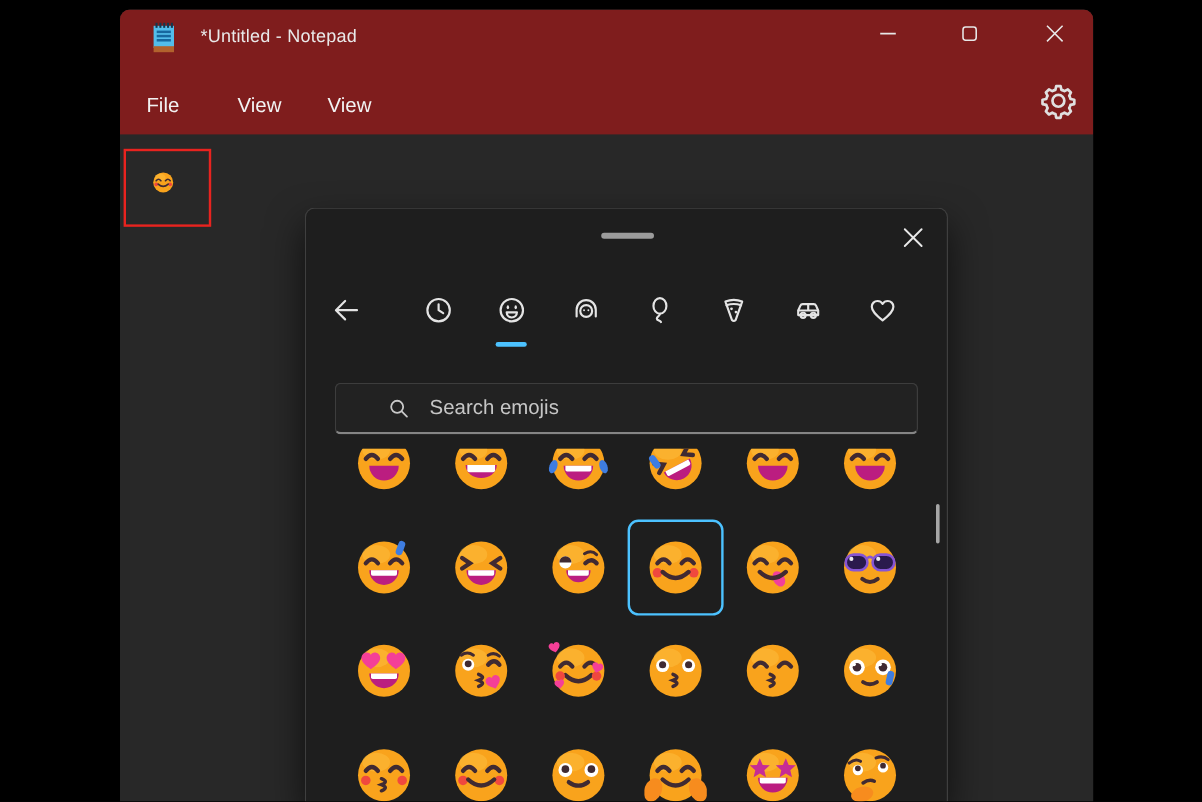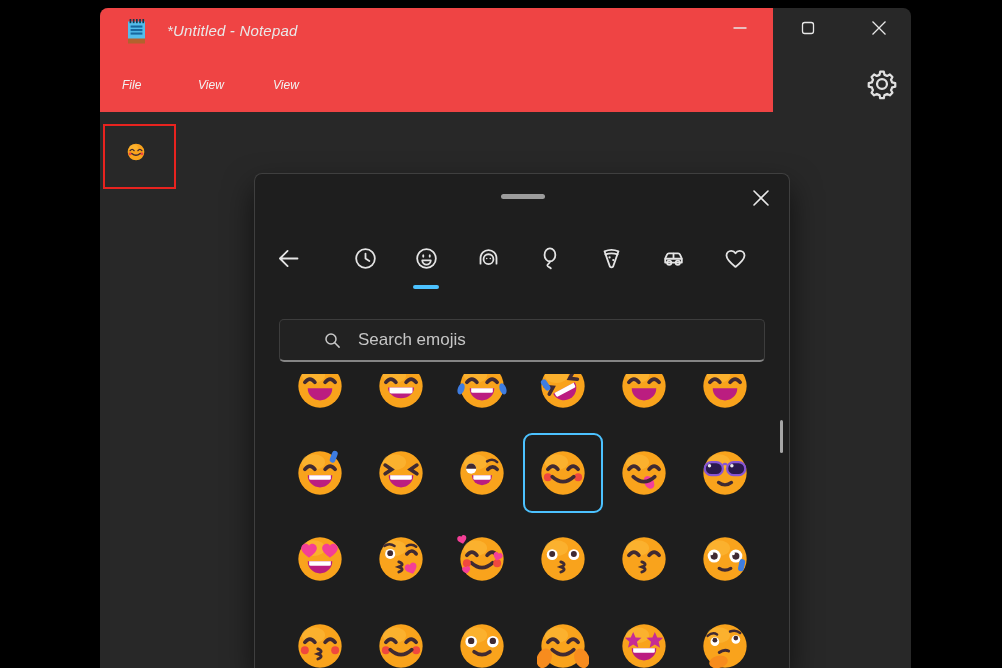--- a/index.html
+++ b/index.html
@@ -1,24 +1,24 @@
 <!DOCTYPE html>
 <html><head>
 <meta charset="utf-8">
 <style>
   html,body{margin:0;padding:0;background:#000;width:1002px;height:668px;overflow:hidden;
     font-family:"Liberation Sans","DejaVu Sans",sans-serif;}
   .stage{position:relative;width:1002px;height:668px;background:#000;}
   .window{position:absolute;left:100px;top:8px;width:811px;height:660px;background:#282828;
     border-radius:8px 8px 0 0;overflow:hidden;}
-  .chrome{position:absolute;left:0;top:0;width:673px;height:104px;background:#ef4444;font-style:italic;}
+  .chrome{position:absolute;left:0;top:0;width:811px;height:104px;background:#7f1d1d;}
   .appicon{position:absolute;left:27px;top:10px;}
   .title{position:absolute;left:67px;top:14px;font-size:15px;color:#E9E9E9;letter-spacing:.2px;}
   .capbtn{position:absolute;top:0;width:46px;height:40px;border:0;background:transparent;padding:0;cursor:default;}
-  .menuitem{position:absolute;top:66px;font-size:12px;color:#F2F2F2;padding:4px 6px;border-radius:4px;}
+  .menuitem{position:absolute;top:66px;font-size:17px;color:#F2F2F2;padding:4px 6px;border-radius:4px;}
   .gearbtn{position:absolute;left:764px;top:56px;width:36px;height:36px;border:0;background:transparent;padding:0;}
   .redbox{position:absolute;left:2.5px;top:115.5px;width:73px;height:65px;box-sizing:border-box;
     border:2.5px solid #E8231F;}
   .inserted{position:absolute;left:25.5px;top:134px;}
   .panel{position:absolute;left:254px;top:173px;width:536px;height:495px;background:#1E1E1E;
     border:1px solid #3F3F3F;border-bottom:none;border-radius:8px 8px 0 0;box-sizing:border-box;
     box-shadow:0 14px 30px rgba(0,0,0,.6);overflow:hidden;}
   .handle{position:absolute;left:246px;top:20px;width:44px;height:5px;background:#9C9C9C;border-radius:3px;}
   .closebtn{position:absolute;left:489px;top:7px;width:34px;height:34px;border:0;background:transparent;padding:0;}
   .navbtn{position:absolute;top:64px;width:44px;height:44px;border:0;background:transparent;padding:0;}

